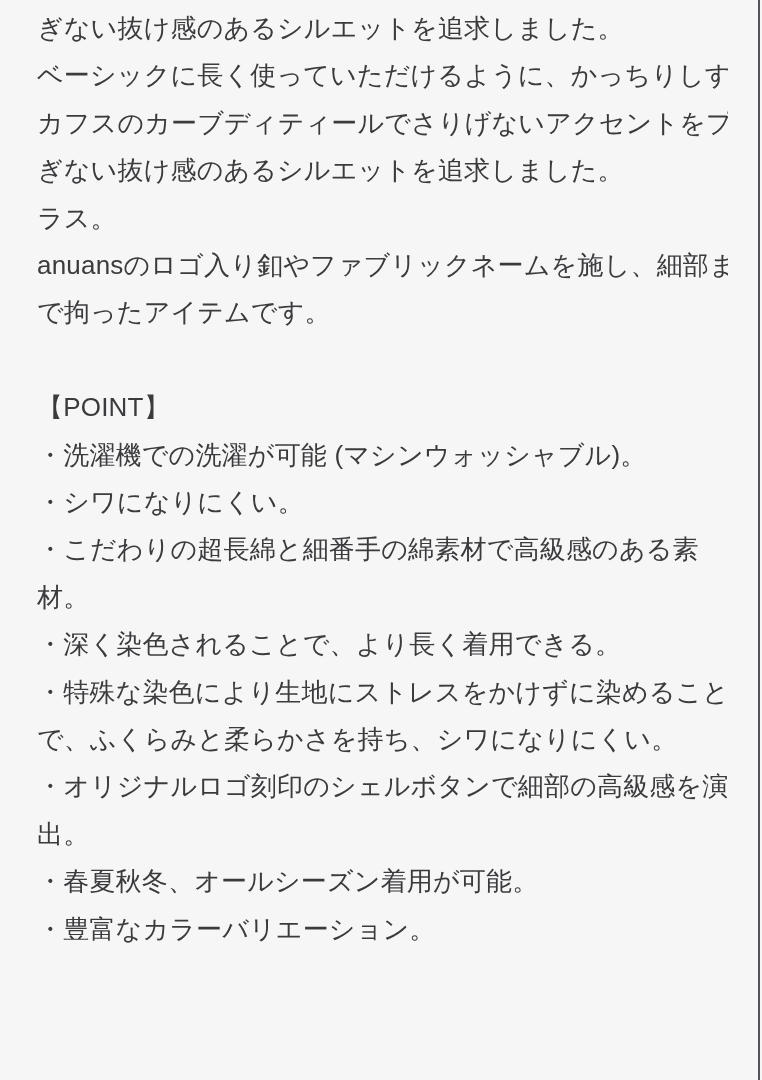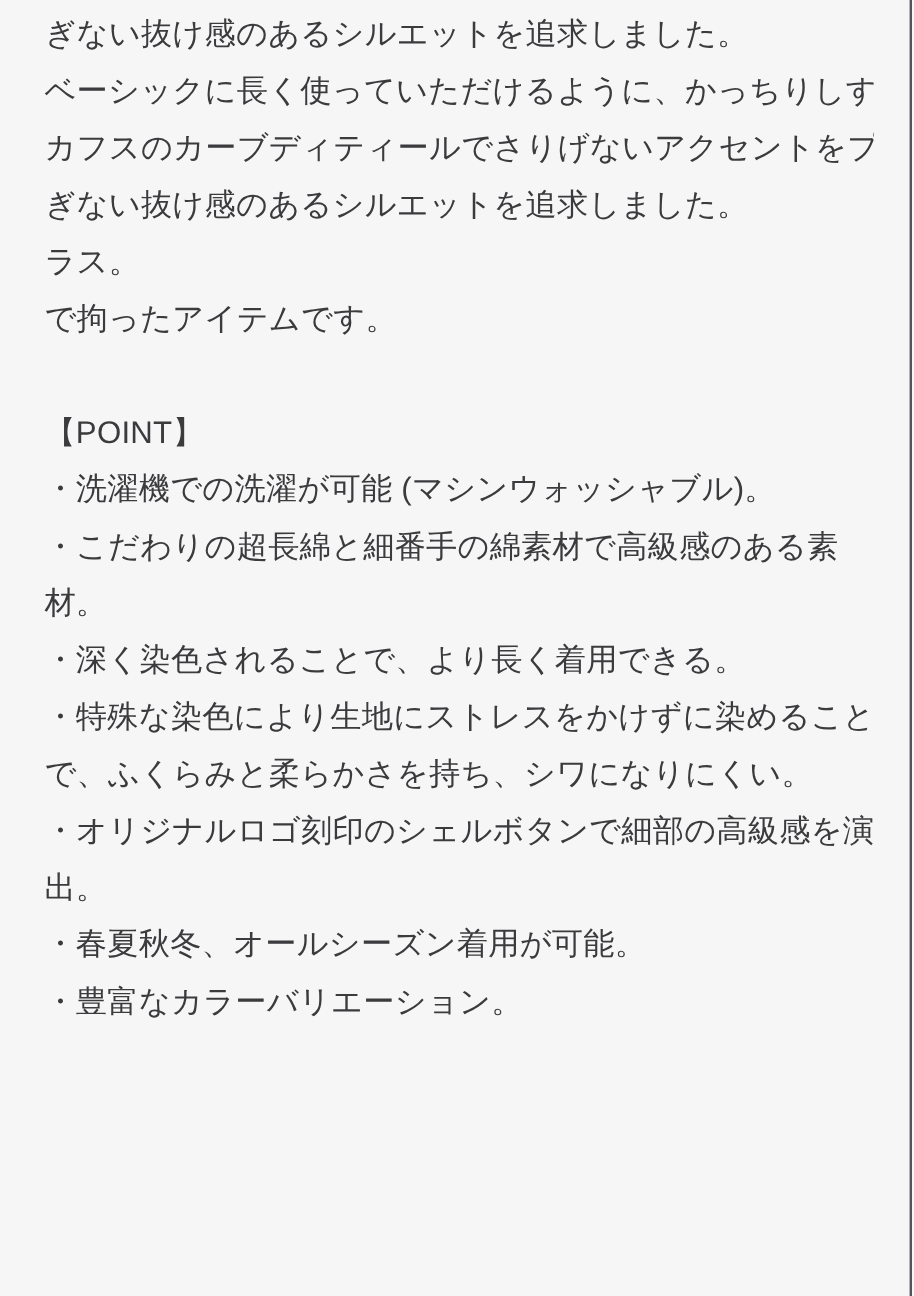--- a/index.html
+++ b/index.html
@@ -44,30 +44,32 @@
 
 <div class="content">
 
   <div>
 
   <div class="line">ぎない抜け感のあるシルエットを追求しました。</div>
       <div class="line">ベーシックに長く使っていただけるように、かっちりしす</div>
       <div class="line">カフスのカーブディティールでさりげないアクセントをプ</div>
       <div class="line">ぎない抜け感のあるシルエットを追求しました。</div>
       <div class="line">ラス。</div>
+      <div class="line">anuansのロゴ入り釦やファブリックネームを施し、細部ま</div>
       <div class="line">で拘ったアイテムです。</div>
     </div>
 
   <div class="spacer"></div>
 
   <div class="line">【POINT】</div>
 
   <div>
 
   <div class="line">・洗濯機での洗濯が可能 (マシンウォッシャブル)。</div>
+      <div class="line">・シワになりにくい。</div>
       <div class="line">・こだわりの超長綿と細番手の綿素材で高級感のある素</div>
       <div class="line">材。</div>
       <div class="line">・深く染色されることで、より長く着用できる。</div>
       <div class="line">・特殊な染色により生地にストレスをかけずに染めること</div>
       <div class="line">で、ふくらみと柔らかさを持ち、シワになりにくい。</div>
       <div class="line">・オリジナルロゴ刻印のシェルボタンで細部の高級感を演</div>
       <div class="line">出。</div>
       <div class="line">・春夏秋冬、オールシーズン着用が可能。</div>
       <div class="line">・豊富なカラーバリエーション。</div>
     </div>

